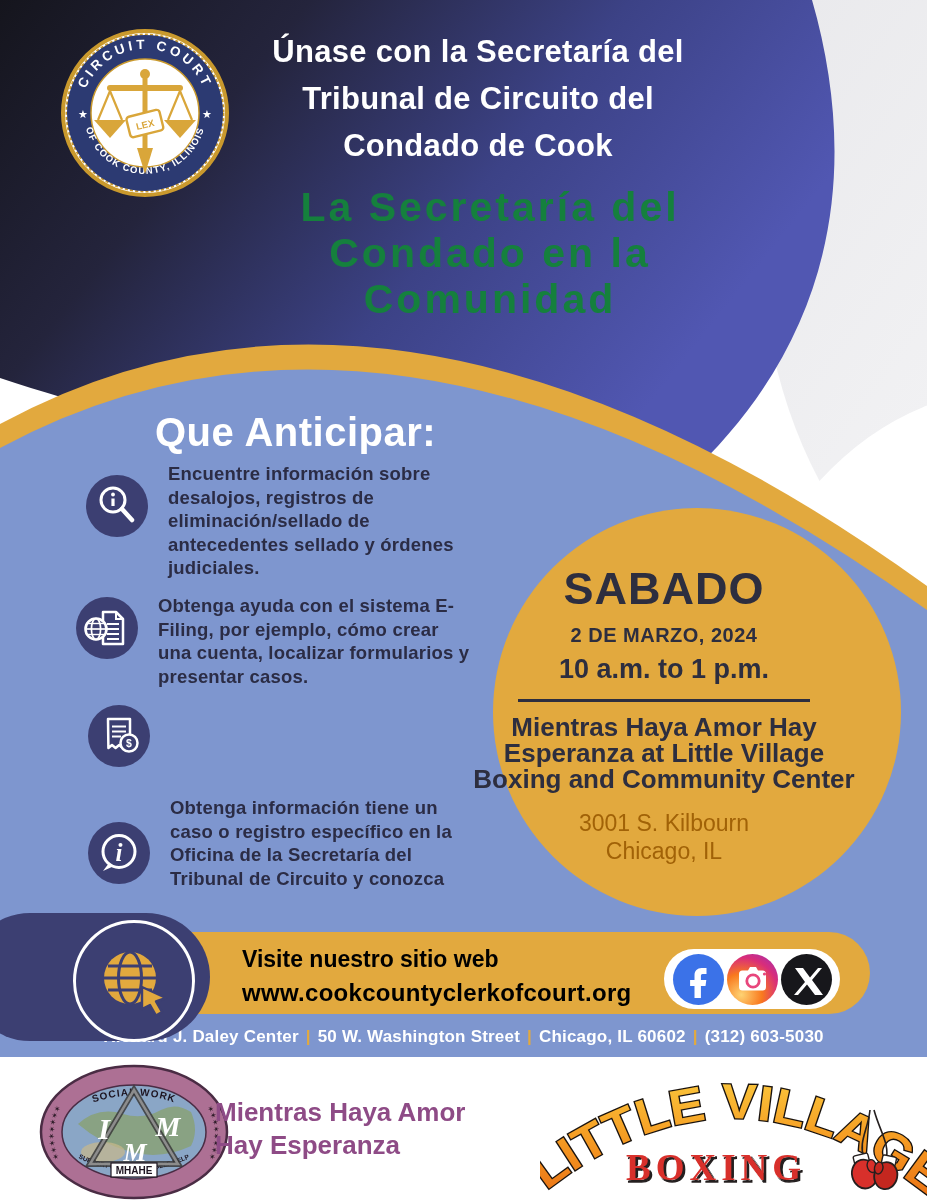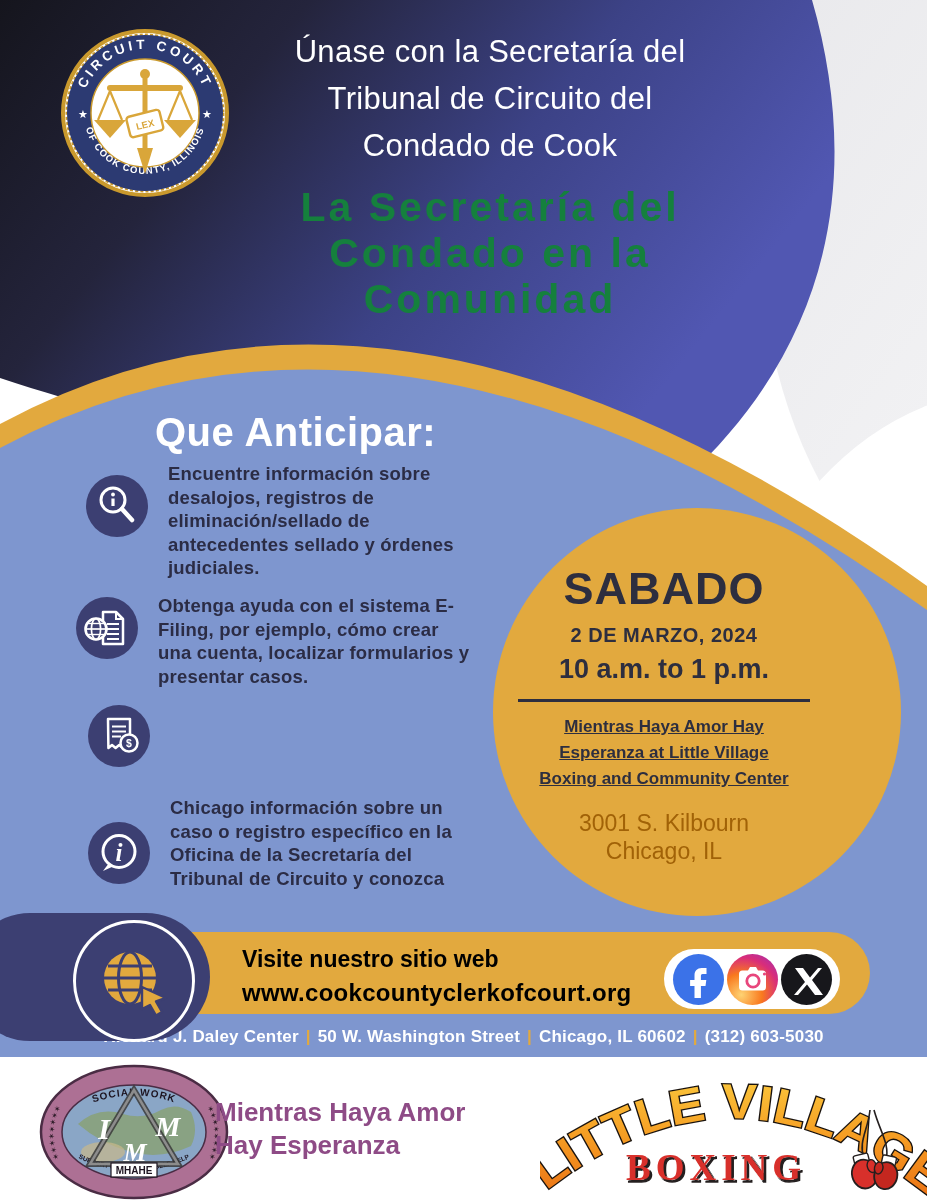--- a/index.html
+++ b/index.html
@@ -6,22 +6,22 @@
   .canvas{
     position:relative;width:927px;height:1200px;margin:0 auto;overflow:hidden;
     background:#ffffff;font-family:"Liberation Sans",sans-serif;
   }
   .abs{position:absolute;}
   svg{display:block;}
   .bg{position:absolute;left:0;top:0;z-index:0;}
 
   
   .seal{left:60px;top:28px;width:170px;height:170px;z-index:3;}
-  .intro{left:240px;top:28px;width:500px;text-align:center;color:#ffffff;
-         font-size:31px;font-weight:400;line-height:47px;z-index:3;letter-spacing:.3px;}
+  .intro{left:228px;top:28px;width:500px;text-align:center;color:#ffffff;
+         font-size:31px;font-weight:700;line-height:47px;z-index:3;letter-spacing:.3px;}
   .main-title{left:210px;top:184px;width:560px;text-align:center;color:#15803d;
          font-size:41px;font-weight:800;line-height:46px;letter-spacing:3px;z-index:3;}
   .line{display:block;}
 
   
   .expect-heading{left:155px;top:410px;color:#ffffff;font-size:40px;font-weight:700;z-index:3;letter-spacing:.5px;}
   .bullet{z-index:3;display:flex;align-items:flex-start;}
   .bullet .icon-circle{width:62px;height:62px;border-radius:50%;background:#3c3f72;flex:0 0 62px;}
   .bullet .btext{margin-left:20px;color:#2b2c45;font-size:18.5px;font-weight:600;line-height:23.6px;letter-spacing:.2px;}
   .b1{left:86px;top:462px;}
@@ -32,21 +32,21 @@
   .b2 .icon-circle{margin-top:3px;}
   .b3 .icon-circle{margin-top:6px;}
   .b4 .icon-circle{margin-top:26px;}
 
   
   .event{left:444px;top:563px;width:440px;text-align:center;color:#2d2e3f;z-index:3;}
   .event .day{font-size:45px;font-weight:800;letter-spacing:1px;}
   .event .date{font-size:20px;font-weight:700;margin-top:9px;letter-spacing:.5px;}
   .event .time{font-size:27px;font-weight:800;margin-top:7px;}
   .event .divider{width:292px;height:3px;background:#2d2e3f;margin:14px auto 12px auto;}
-  .event .venue{font-size:17px;font-weight:800;line-height:26px;text-decoration:underline;}
+  .event .venue{font-size:26px;font-weight:800;line-height:26px;}
   .event .addr{font-size:23px;font-weight:400;line-height:28px;margin-top:17px;color:#a16207;}
 
   
   .gold-bar{left:170px;top:932px;width:700px;height:82px;background:#e2a93e;
             border-radius:0 41px 41px 0;z-index:4;}
   .navy-pill{left:-34px;top:913px;width:244px;height:128px;background:#3c3f72;border-radius:64px;z-index:5;}
   .globe-ring{left:73px;top:920px;width:116px;height:116px;border:3px solid #ffffff;border-radius:50%;z-index:6;
               display:flex;align-items:center;justify-content:center;}
   .web-text{left:242px;top:946px;z-index:6;color:#000000;font-weight:800;}
   .web-text .l1{font-size:23px;display:block;}
@@ -205,21 +205,21 @@
 
   <div class="abs bullet b4">
     <div class="icon-circle">
       <svg viewBox="0 0 62 62">
         <circle cx="31" cy="29.5" r="16" fill="none" stroke="#ffffff" stroke-width="3"></circle>
         <path d="M21,41 L15,49 L26,44 Z" fill="#ffffff"></path>
         <text x="31" y="38.5" font-family="Liberation Serif, serif" font-size="25" font-style="italic" font-weight="bold" fill="#ffffff" text-anchor="middle">i</text>
       </svg>
     </div>
     <div class="btext">
-      <span class="line">Chicago información sobre un</span>
+      <span class="line">Obtenga información tiene un</span>
       <span class="line">caso o registro específico en la</span>
       <span class="line">Oficina de la Secretaría del</span>
       <span class="line">Tribunal de Circuito y conozca</span>
     </div>
   </div>
 
   <div class="abs event">
     <div class="day">SABADO</div>
     <div class="date">2 DE MARZO, 2024</div>
     <div class="time">10 a.m. to 1 p.m.</div>

